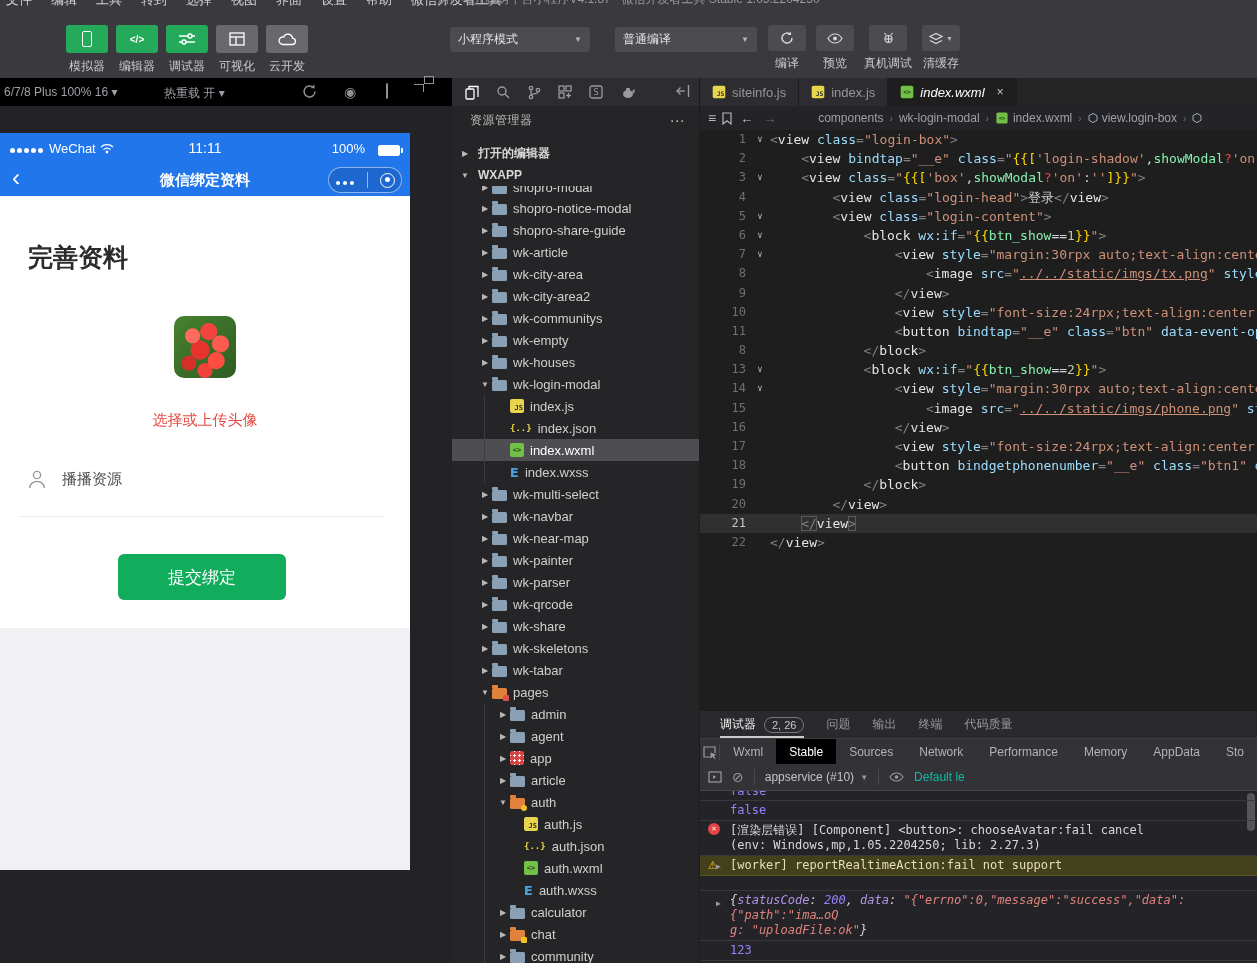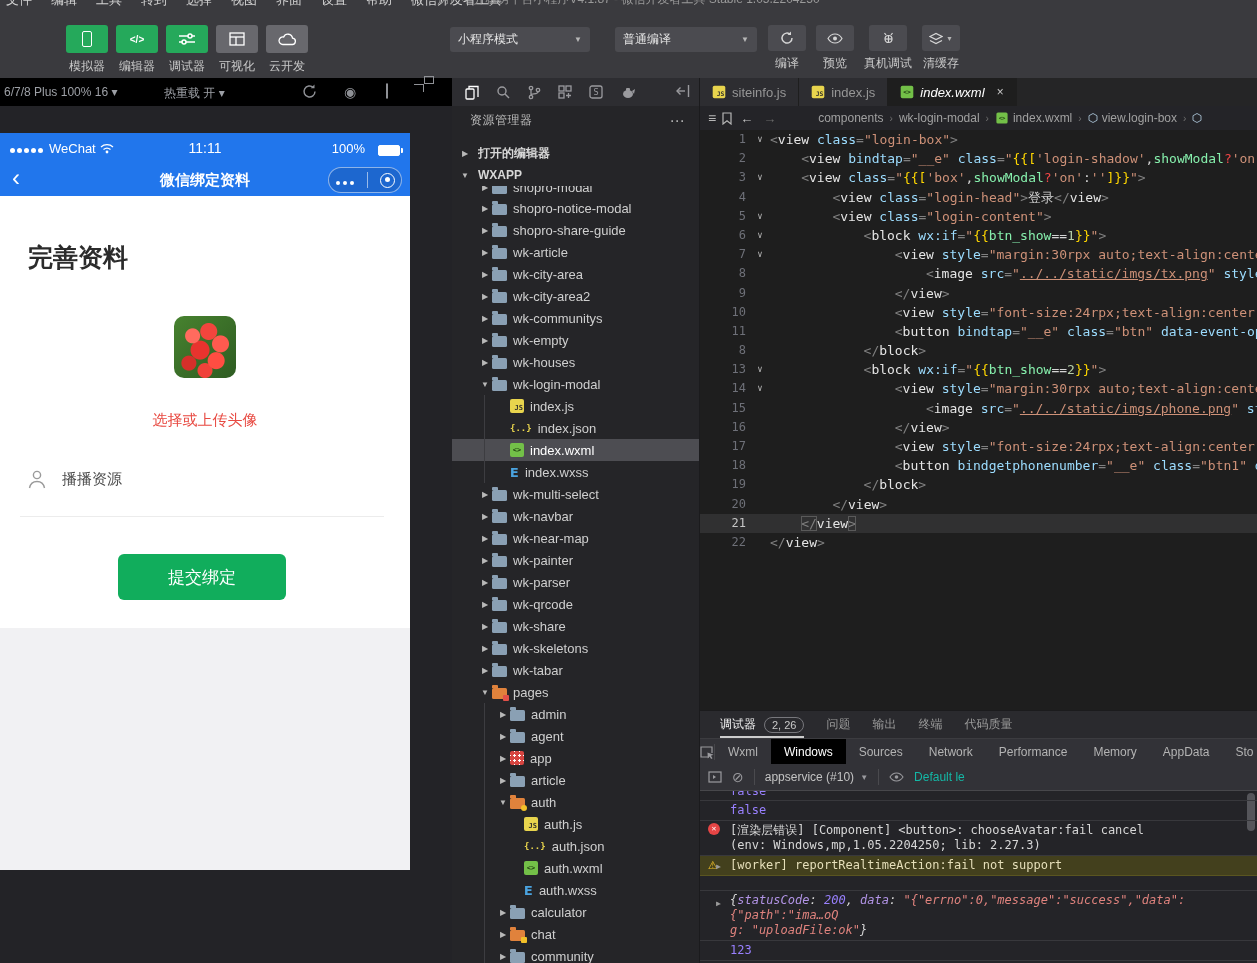--- a/index.html
+++ b/index.html
@@ -720,21 +720,21 @@
       <div id="devtabs">
         <span class="insp">
           <svg width="14" height="14" viewBox="0 0 14 14">
               <g fill="none" stroke="#9a9a9e" stroke-width="1.2">
                 <path d="M9 12H1V2h11v6"></path>
               </g>
               <path d="M7.5 7.5l6 2.3-2.6 1 1.6 2.4-1.3.8-1.6-2.4-1.8 2z" fill="#9a9a9e"></path>
             </svg>
         </span>
       <span class="vtab">Wxml</span>
-          <span class="vtab active">Windows</span>
+          <span class="vtab active">Stable</span>
           <span class="vtab">Sources</span>
           <span class="vtab">Network</span>
           <span class="vtab">Performance</span>
           <span class="vtab">Memory</span>
           <span class="vtab">AppData</span>
           <span class="vtab">Sto</span>
         </div>
       <div id="consolebar">
         <span class="cbi">
           <svg width="14" height="12" viewBox="0 0 14 12">

